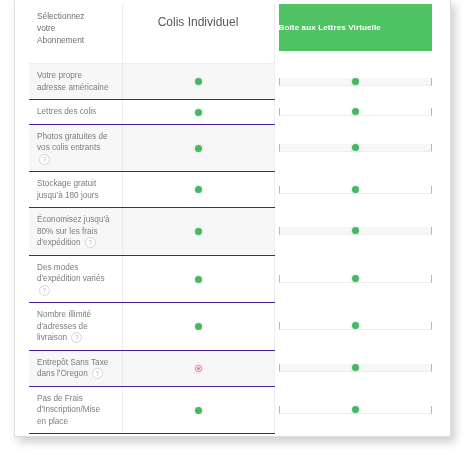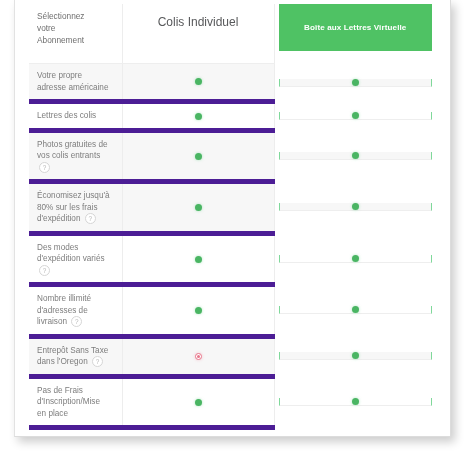--- a/index.html
+++ b/index.html
@@ -76,29 +76,29 @@
     background: transparent;
     border-bottom: none !important;
     position: relative;
   }
   .plan2-banner {
     background: #4fc264;
     color: #ffffff;
     font-weight: bold;
     font-size: 8.1px;
     letter-spacing: 0.1px;
-    text-align: center;
+    text-align: left;
     height: 47px;
     line-height: 47px;
     margin: 0 6px 0 4px;
   }
 
   
   tr.feat-row td {
-    border-bottom: 5px solid #4c1d95;
+    border-bottom: 1px solid #4c1d95;
     vertical-align: middle;
   }
   tr.feat-row.shaded td.f-label,
   tr.feat-row.shaded td.f-cell1 { background: #f7f7f7; }
   tr.feat-row.plain td.f-label,
   tr.feat-row.plain td.f-cell1 { background: #ffffff; }
 
   td.f-label {
     padding: 6px 9px 6px 8px;
     line-height: 11.5px;
@@ -209,20 +209,29 @@
           </tr>
           <tr class="feat-row shaded">
             <td class="f-label">Photos gratuites de<br>vos colis entrants<br><span class="qmark">?</span></td>
             <td class="f-cell1"><span class="ico check"></span></td>
             <td class="f-cell2">
               <div class="cell2-inner rowline">
                 <span class="ico check"></span>
               </div>
             </td>
           </tr>
+          <tr class="feat-row plain">
+            <td class="f-label">Stockage gratuit<br>jusqu'à 180 jours</td>
+            <td class="f-cell1"><span class="ico check"></span></td>
+            <td class="f-cell2">
+              <div class="cell2-inner rowline">
+                <span class="ico check"></span>
+              </div>
+            </td>
+          </tr>
           <tr class="feat-row shaded">
             <td class="f-label">Économisez jusqu'à<br>80% sur les frais<br>d'expédition <span class="qmark">?</span></td>
             <td class="f-cell1"><span class="ico check"></span></td>
             <td class="f-cell2">
               <div class="cell2-inner rowline">
                 <span class="ico check"></span>
               </div>
             </td>
           </tr>
           <tr class="feat-row plain">

